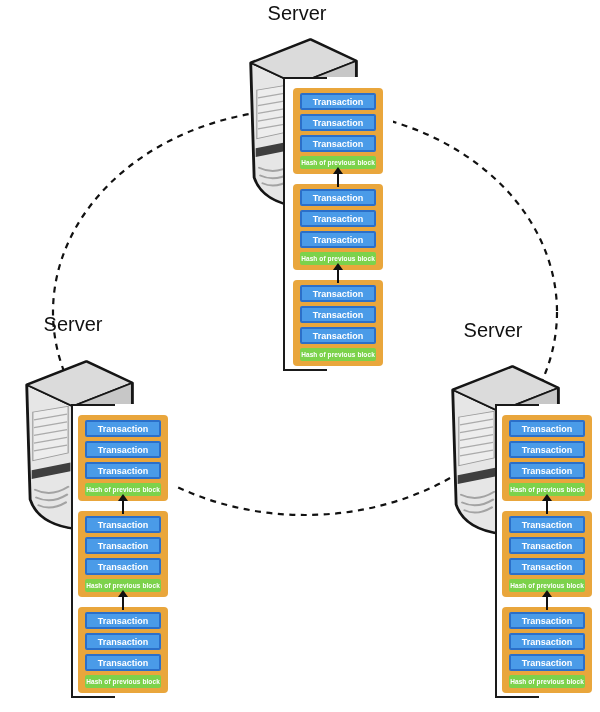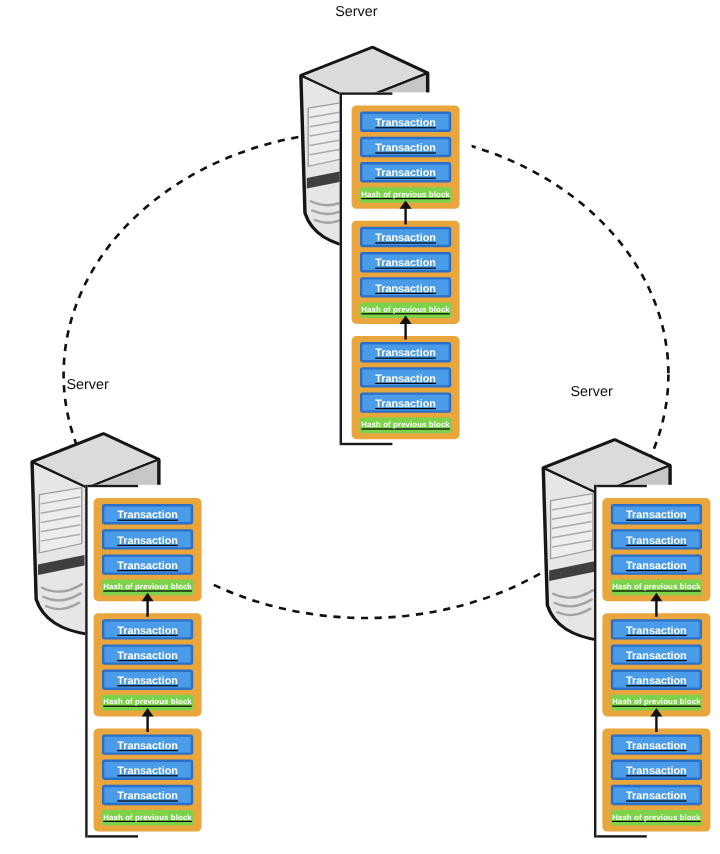--- a/index.html
+++ b/index.html
@@ -17,29 +17,29 @@
   
   .sil{fill:var(--server-side-face);stroke:var(--server-outline);stroke-width:3.2;stroke-linejoin:round;}
   .f-front{fill:var(--server-front-face);stroke:var(--server-outline);stroke-width:1.8;stroke-linejoin:round;}
   .f-top{fill:var(--server-top-face);stroke:var(--server-outline);stroke-width:1.8;stroke-linejoin:round;}
   .bays{fill:#EDEDED;stroke:#9C9C9C;stroke-width:1;}
   .baylines{stroke:#ABABAB;stroke-width:1.3;fill:none;}
   .slot{fill:var(--server-slot);stroke:none;}
   .vents{stroke:var(--server-vent);stroke-width:2;fill:none;stroke-linecap:round;}
   .ring{fill:none;stroke:var(--ring);stroke-width:2.2;stroke-dasharray:6 5.5;}
 
-  .server-label{position:absolute;text-align:center;font-size:12px;color:var(--diagram-text);}
+  .server-label{position:absolute;text-align:center;font-size:20px;color:var(--diagram-text);}
 
   .ledger{position:absolute;background:var(--panel-bg);border-left:2px solid var(--bracket);}
   .ledger::before,.ledger::after{content:"";position:absolute;left:0;width:42px;height:2px;background:var(--bracket);}
   .ledger::before{top:0;}
   .ledger::after{bottom:0;}
 
   .block{position:absolute;width:90px;height:86px;box-sizing:border-box;background:var(--block-fill);
-         border-radius:4px;padding:5px 7px 0;display:flex;flex-direction:column;gap:4px;text-decoration:underline;}
+         border-radius:4px;padding:5px 7px 0;display:flex;flex-direction:column;gap:4px;}
   .tx{height:17px;flex:none;box-sizing:border-box;background:var(--tx-fill);border:2px solid var(--tx-border);
       border-radius:2px;color:var(--label-text);font-size:9px;font-weight:bold;
       display:flex;align-items:center;justify-content:center;}
   .hash{height:13px;flex:none;box-sizing:border-box;background:var(--hash-fill);border-radius:2px;
       color:var(--label-text);font-size:6.5px;font-weight:bold;letter-spacing:.1px;
       display:flex;align-items:center;justify-content:center;}
 
   .arrow{position:absolute;width:10px;height:20px;}
   .arrow .head{position:absolute;left:0;top:0;width:0;height:0;
       border-left:5px solid transparent;border-right:5px solid transparent;border-bottom:7px solid #111;}

